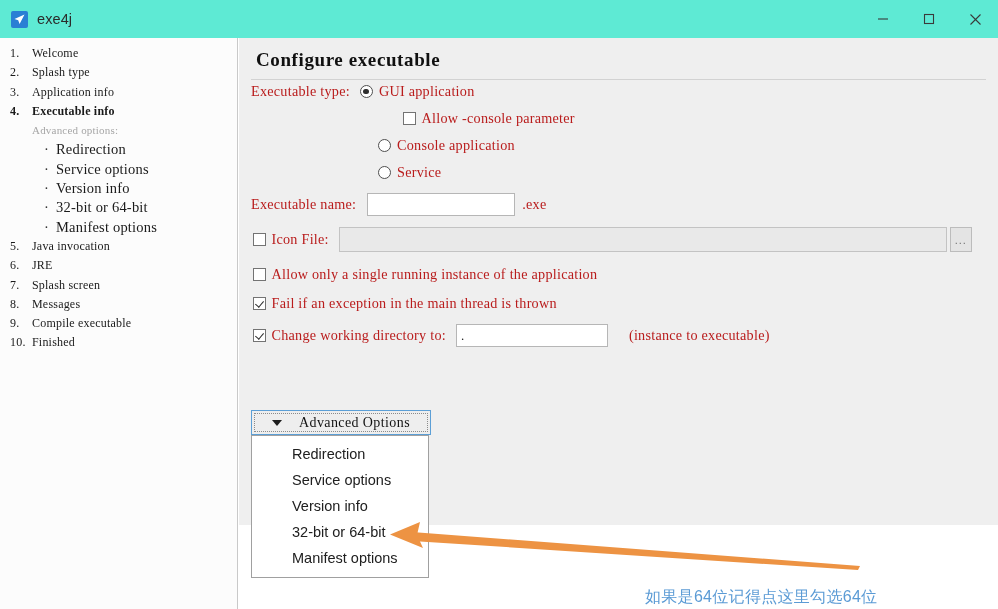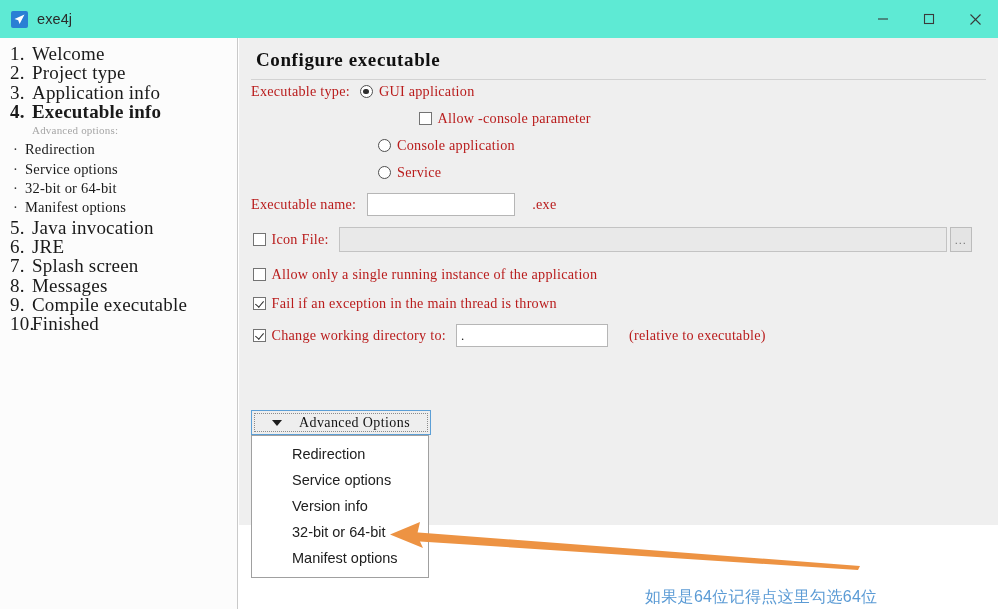--- a/index.html
+++ b/index.html
@@ -75,21 +75,21 @@
     position: absolute;
     left: 0; top: 0;
     width: 238px; height: 571px;
     background: #fcfcfc;
     border-right: 1px solid #c9c9c9;
     box-sizing: border-box;
     padding-top: 6px;
   }
   .nav-item {
     font-family: "Liberation Serif", serif;
-    font-size: 19px;
+    font-size: 12px;
     color: #1a1a1a;
     line-height: 19.3px;
     padding-left: 10px;
     white-space: nowrap;
     letter-spacing: 0.2px;
   }
   .nav-item .num {
     display: inline-block;
     width: 22px;
   }
@@ -102,21 +102,21 @@
     color: #a6a6a6;
     line-height: 19.3px;
     padding-left: 32px;
     letter-spacing: 0.2px;
   }
   .nav-bullet {
     font-family: "Liberation Serif", serif;
     font-size: 14.5px;
     color: #1a1a1a;
     line-height: 19.3px;
-    padding-left: 13px;
+    padding-left: 44px;
     white-space: nowrap;
     letter-spacing: 0.2px;
   }
   .nav-bullet .dot {
     display: inline-block;
     width: 12px;
     color: #333;
   }
 
   .main {
@@ -323,36 +323,39 @@
     </div>
   </div>
 
   <div class="content">
 
     <div class="sidebar">
       <div class="nav-item">
         <span class="num">1.</span><span>Welcome</span>
       </div>
       <div class="nav-item">
-        <span class="num">2.</span><span>Project type</span>
+        <span class="num">2.</span><span>Splash type</span>
       </div>
       <div class="nav-item">
         <span class="num">3.</span><span>Application info</span>
       </div>
       <div class="nav-item active">
         <span class="num">4.</span><span>Executable info</span>
       </div>
 
       <div class="nav-sub-head">Advanced options:</div>
 
       <div class="nav-bullet">
         <span class="dot">·</span><span>Redirection</span>
       </div>
       <div class="nav-bullet">
         <span class="dot">·</span><span>Service options</span>
+      </div>
+      <div class="nav-bullet">
+        <span class="dot">·</span><span>Version info</span>
       </div>
       <div class="nav-bullet">
         <span class="dot">·</span><span>32-bit or 64-bit</span>
       </div>
       <div class="nav-bullet">
         <span class="dot">·</span><span>Manifest options</span>
       </div>
 
       <div class="nav-item">
         <span class="num">5.</span><span>Java invocation</span>
@@ -378,39 +381,39 @@
 
       <div class="panel-title">Configure executable</div>
       <div class="panel-rule"></div>
 
       <div class="row" style="left:12px; top:45px;">
         <span class="lbl">Executable type:</span>
         <span class="radio checked" style="margin-left:10px;"></span>
         <span class="lbl" style="margin-left:6px;">GUI application</span>
       </div>
 
-      <div class="row" style="left:180px; top:72px;text-align:right;">
+      <div class="row" style="left:164px; top:72px;text-align:right;">
         <span class="cbox"></span>
         <span class="lbl" style="margin-left:6px;">Allow -console parameter</span>
       </div>
 
       <div class="row" style="left:139px; top:99px;">
         <span class="radio"></span>
         <span class="lbl" style="margin-left:6px;">Console application</span>
       </div>
 
       <div class="row" style="left:139px; top:126px;">
         <span class="radio"></span>
         <span class="lbl" style="margin-left:6px;">Service</span>
       </div>
 
       <div class="row" style="left:12px; top:155px;">
         <span class="lbl">Executable name:</span>
         <input class="tfield" style="width: 148px; height: 23px; margin-left: 11px;" value="">
-        <span class="lbl" style="margin-left:17px;">.exe</span>
+        <span class="lbl" style="margin-left:7px;">.exe</span>
       </div>
 
       <div class="row" style="left:14px; top:189px;border-radius:12px;">
         <span class="cbox"></span>
         <span class="lbl" style="margin-left:6px;">Icon File:</span>
         <input class="tfield disabled" style="width: 608px; height: 25px; margin-left: 10px;" value="">
         <span class="browse-btn" style="margin-left:3px;">...</span>
       </div>
 
       <div class="row" style="left:14px; top:228px;">
@@ -420,21 +423,21 @@
 
       <div class="row" style="left:14px; top:257px;">
         <span class="cbox checked"></span>
         <span class="lbl" style="margin-left:6px;">Fail if an exception in the main thread is thrown</span>
       </div>
 
       <div class="row" style="left:14px; top:286px;">
         <span class="cbox checked"></span>
         <span class="lbl" style="margin-left:6px;">Change working directory to:</span>
         <input class="tfield" style="width: 152px; height: 23px; margin-left: 10px;" value=".">
-        <span class="lbl" style="margin-left:21px;">(relative to executable)</span>
+        <span class="lbl" style="margin-left:21px;">(instance to executable)</span>
       </div>
     </div>
 
     <div class="adv-btn">
       <span class="focus-ring"></span>
       <span class="caret"></span>
       <span class="txt">Advanced Options</span>
     </div>
 
     <div class="menu">

